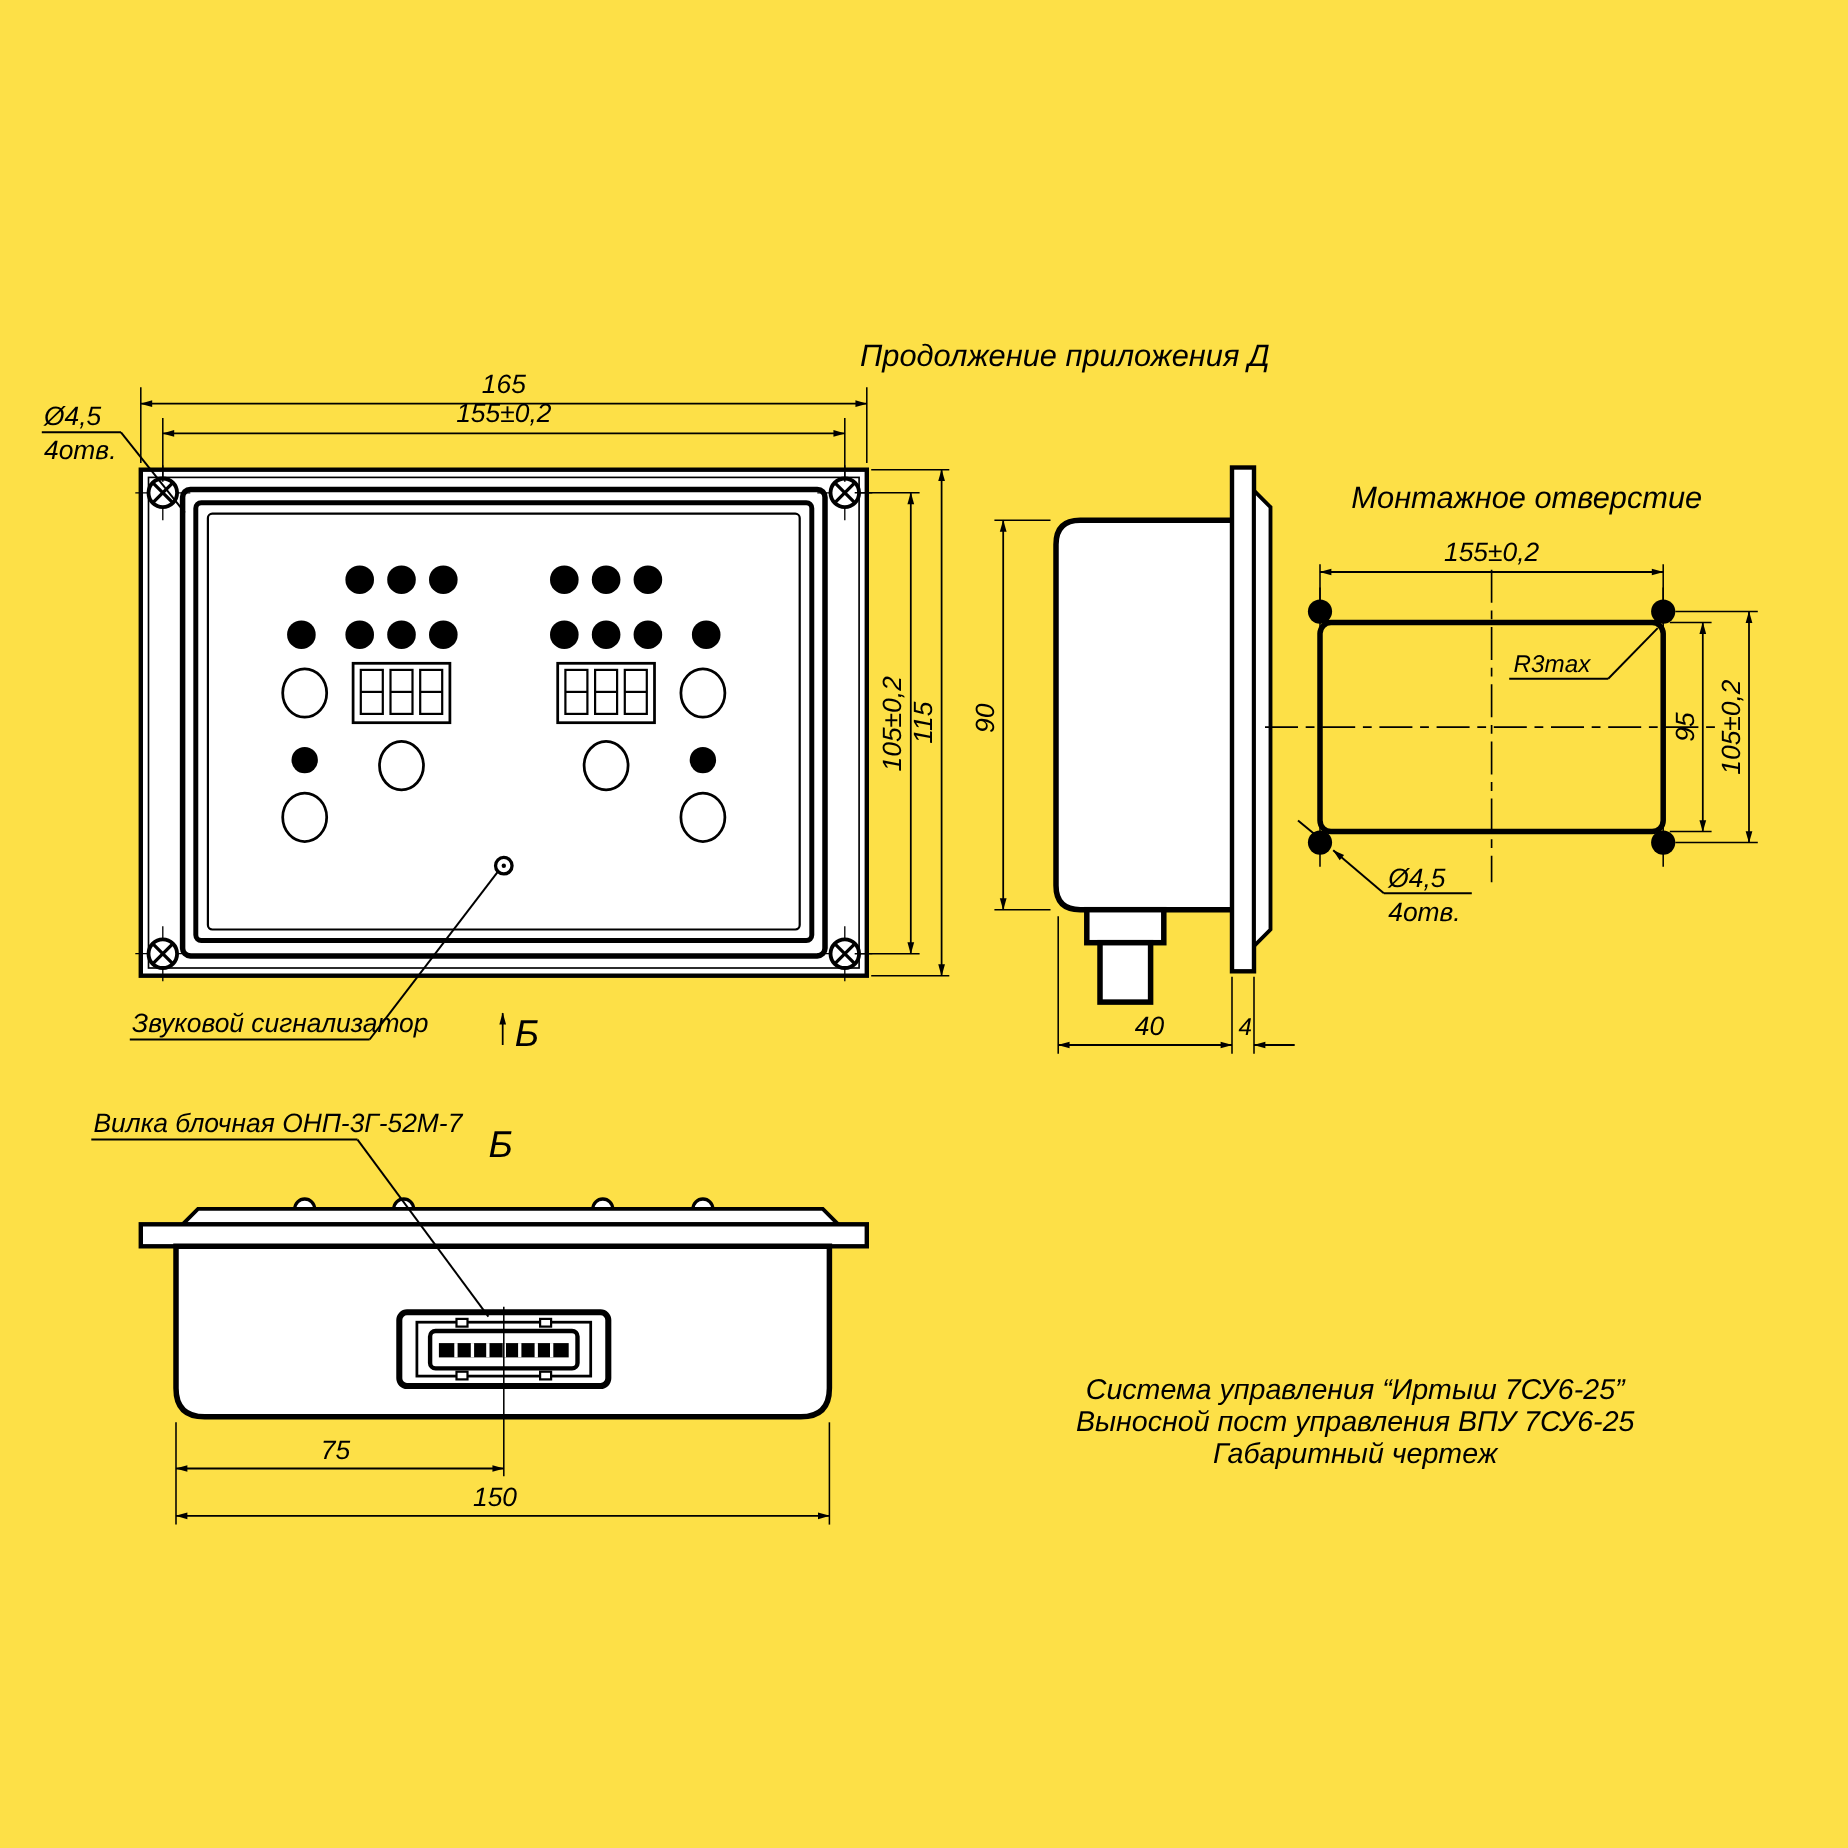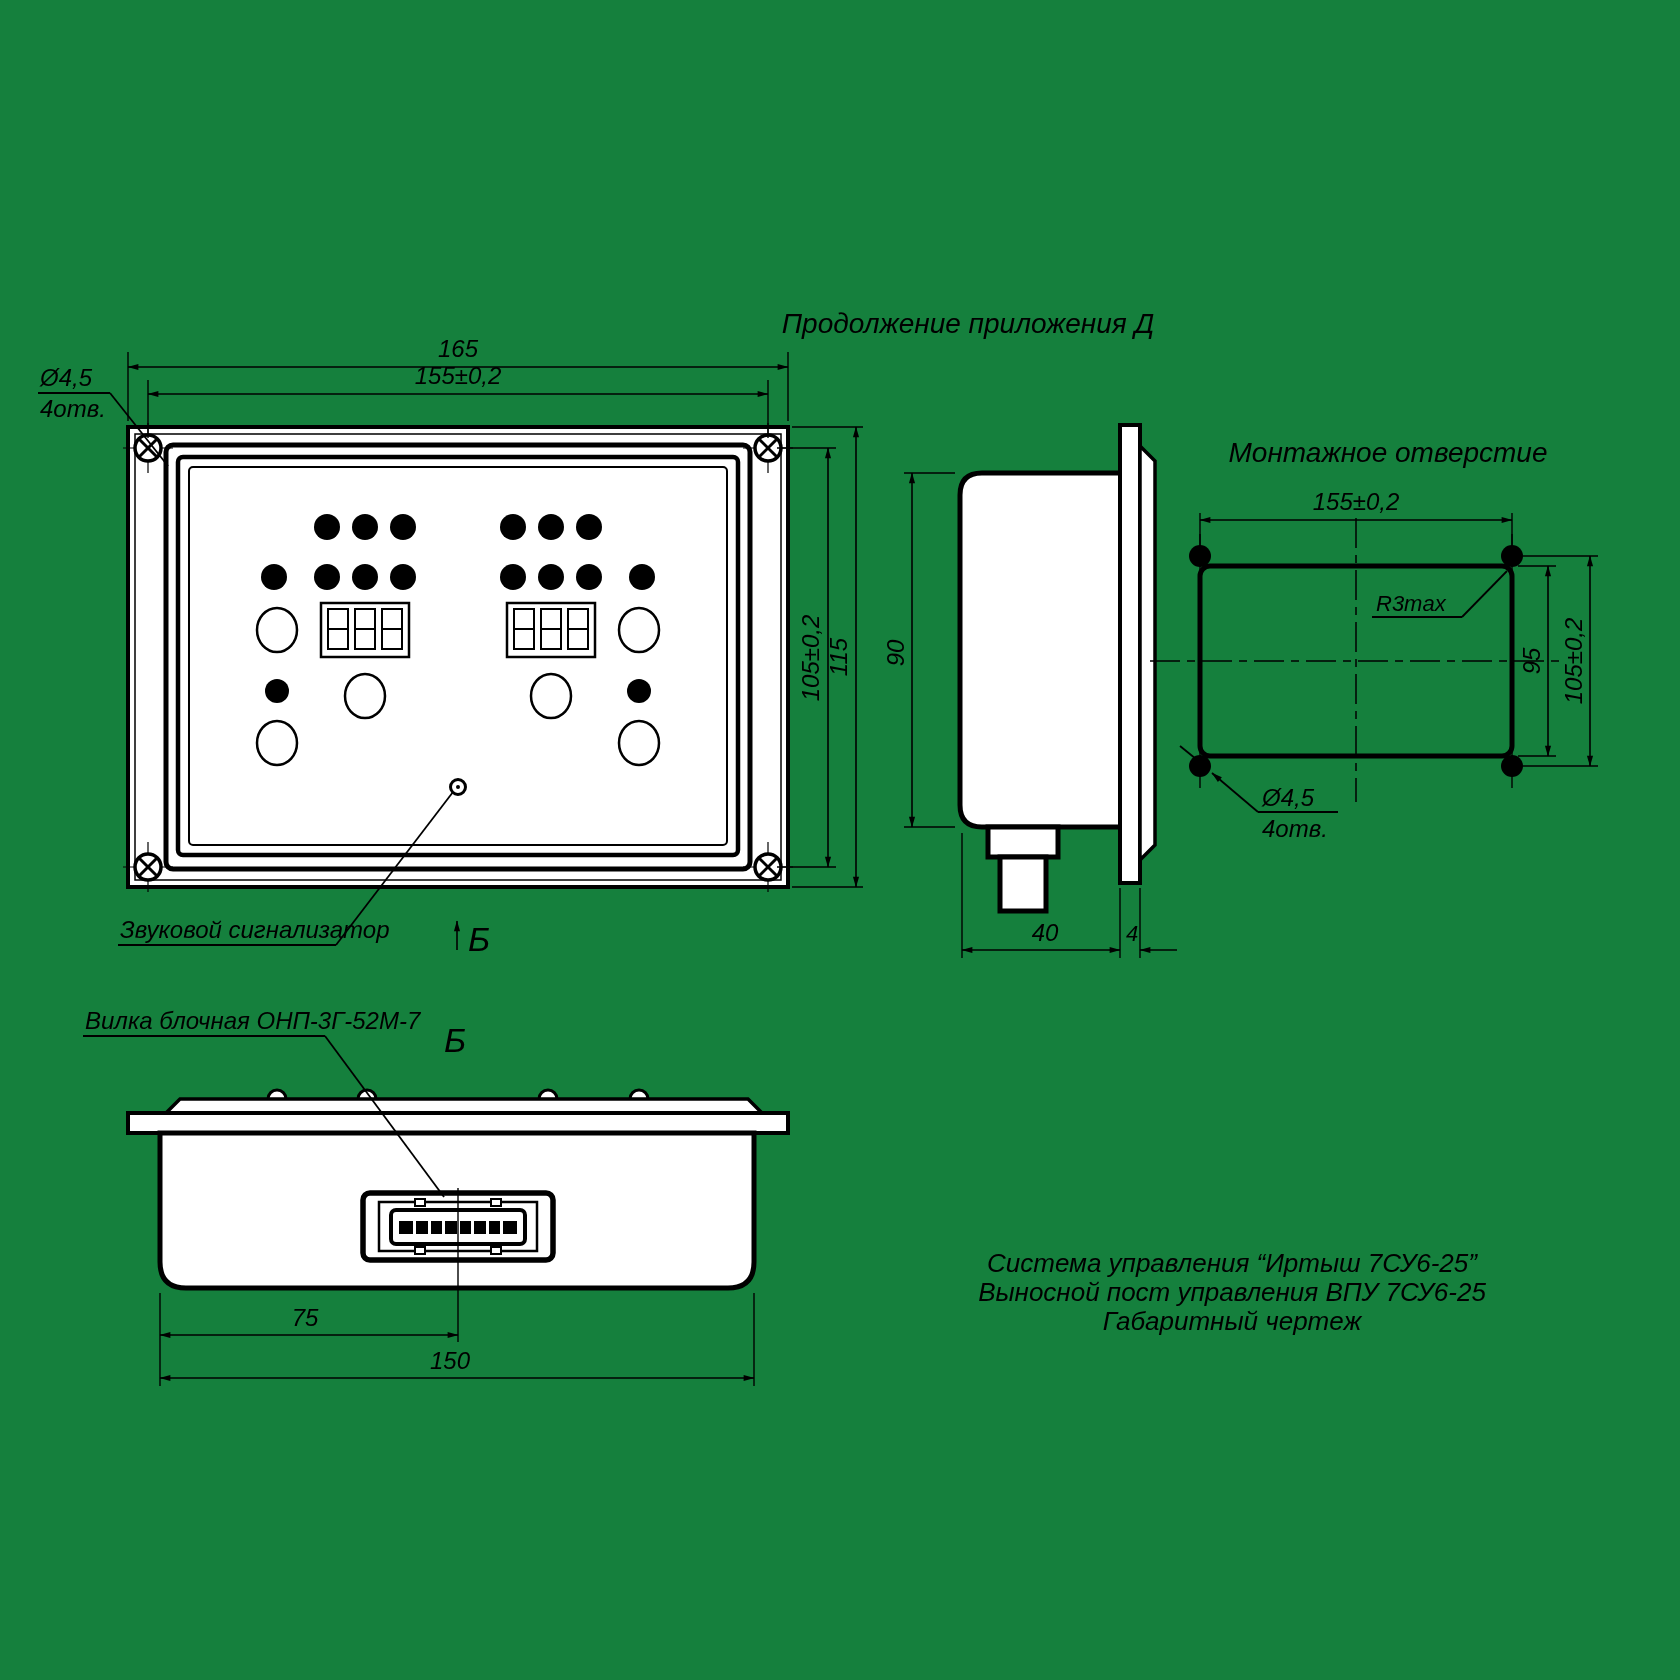--- a/index.html
+++ b/index.html
@@ -1,16 +1,16 @@
 <!DOCTYPE html>
 <html><head>
 <meta charset="utf-8">
 <style>
   html,body{margin:0;padding:0;background:#ffffff;}
-  .stage{position:relative;width:1680px;height:1680px;background:#15803d;overflow:hidden;}
+  .stage{position:relative;width:1680px;height:1680px;background:#fde047;overflow:hidden;}
   svg{position:absolute;left:0;top:0;}
   text{font-family:"Liberation Sans","DejaVu Sans",sans-serif;font-style:italic;fill:#000;}
   .dim{font-size:24px;}
   .dim-small{font-size:22px;}
   .lbl{font-size:24px;}
   .view-letter{font-size:34px;}
   .title{font-size:28px;}
   .tb{font-size:26px;}
   .outline{fill:#fff;stroke:#000;}
   .nofill{fill:none;stroke:#000;}

